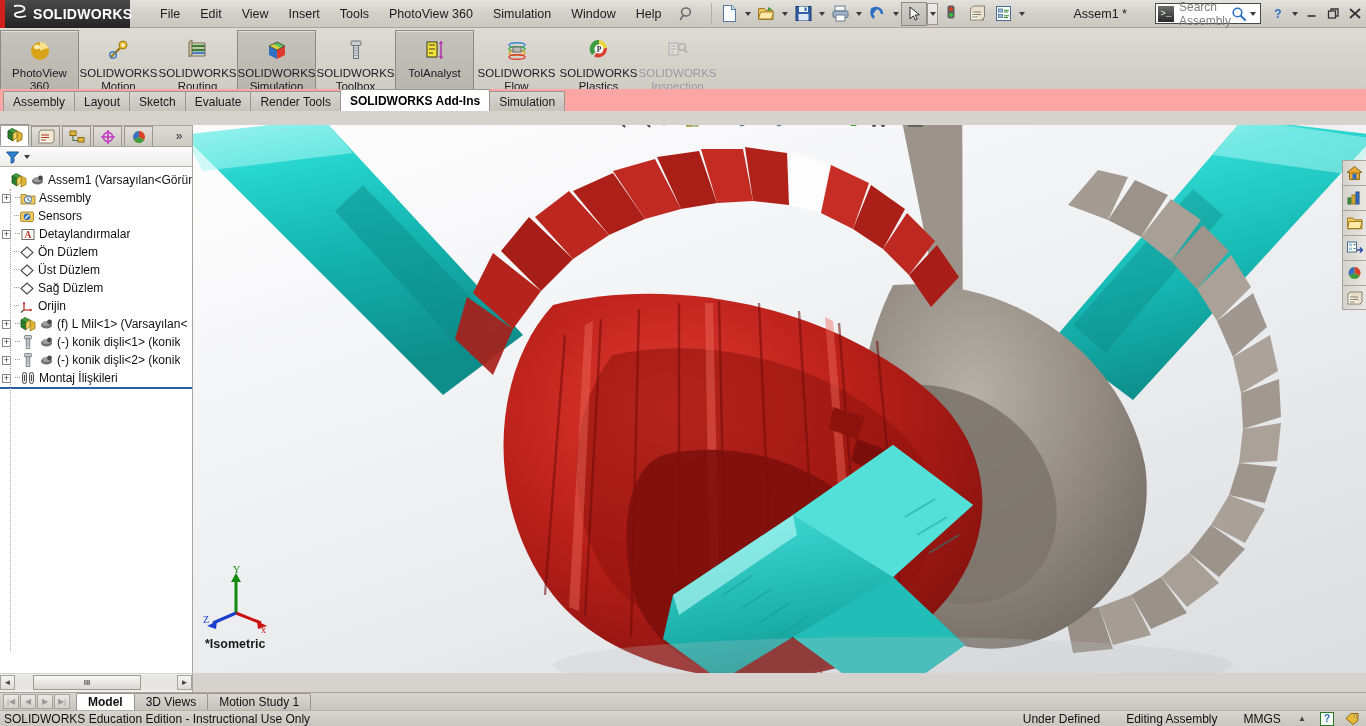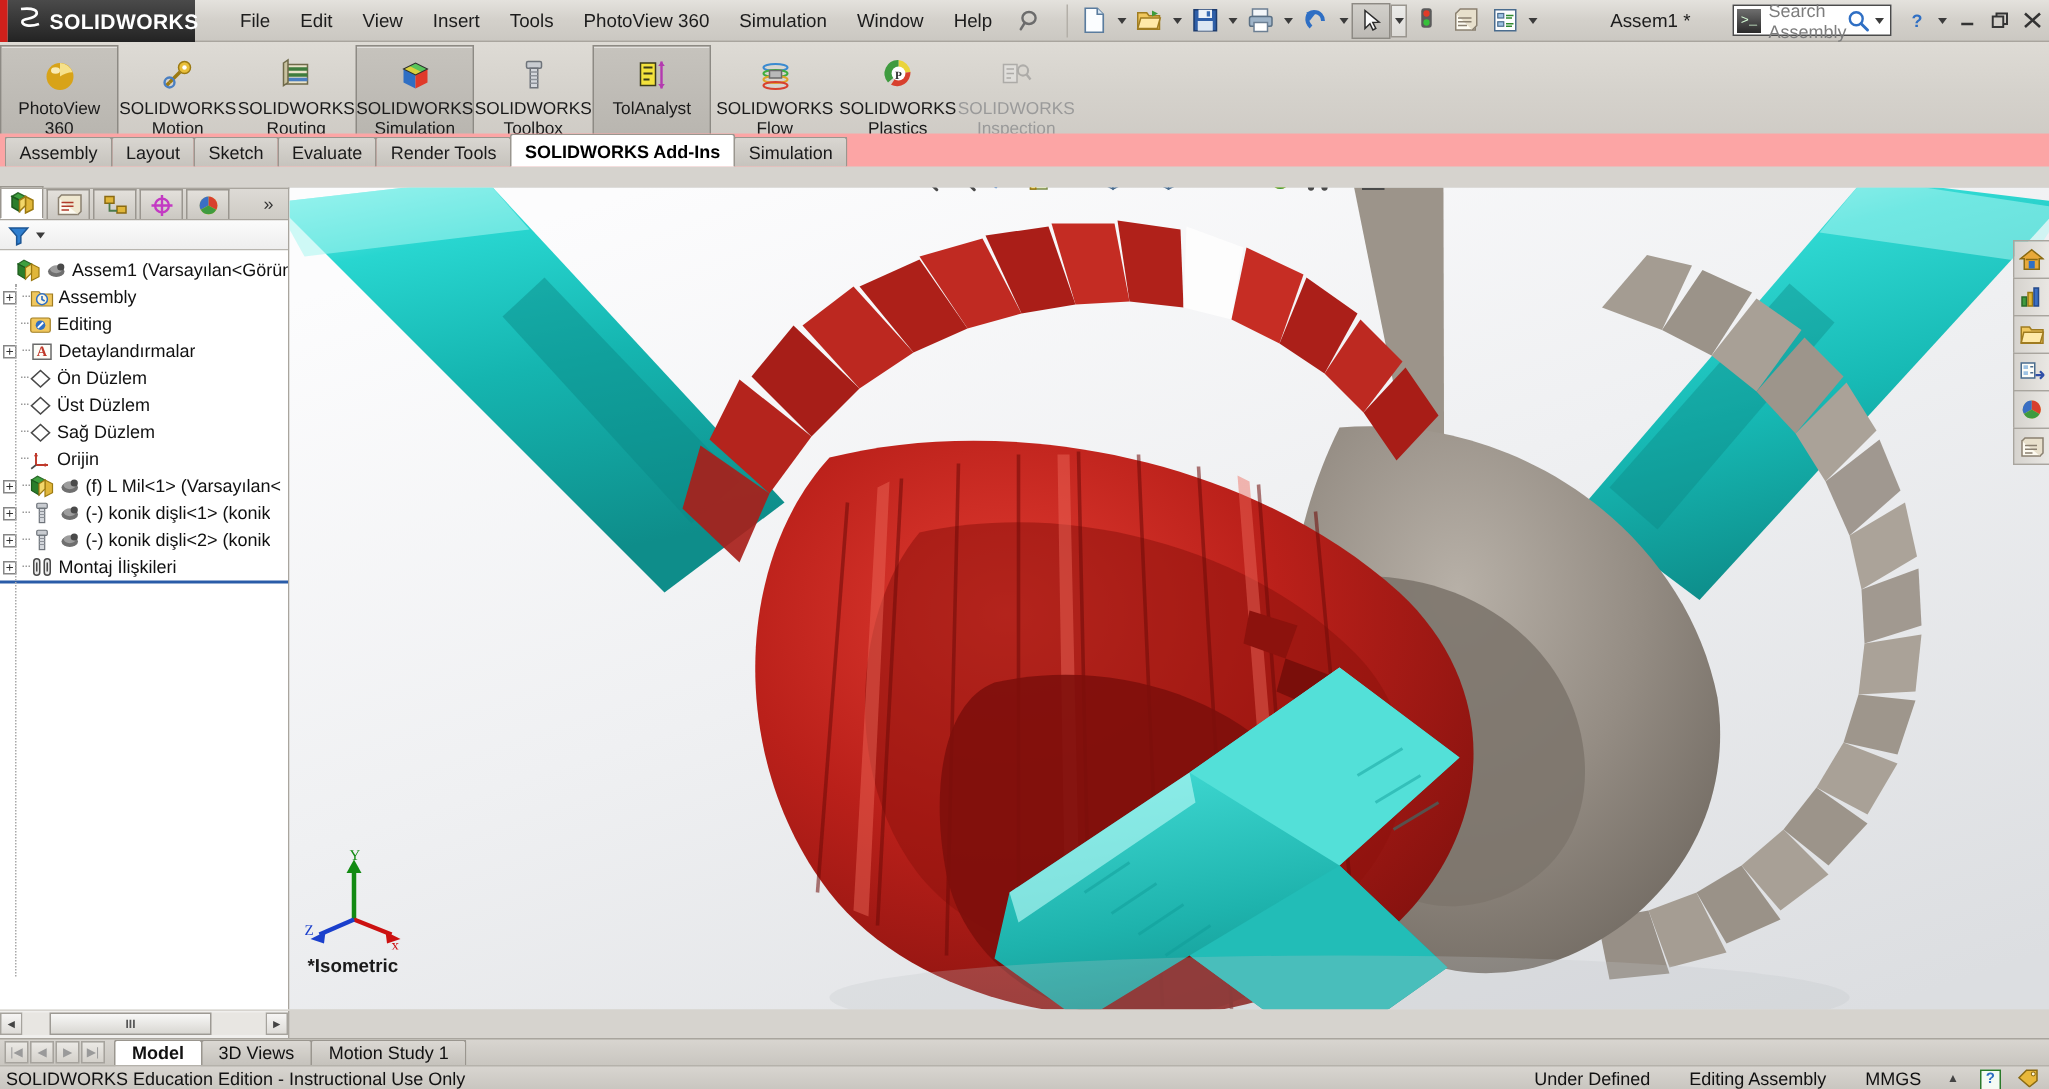--- a/index.html
+++ b/index.html
@@ -598,21 +598,21 @@
       <div class="tr">
         <div class="tr-spacer"></div>
         <div class="tr-dots"></div>
         <div class="tr-ico">
           <svg width="16" height="16" viewBox="0 0 16 16">
               <rect x="1.5" y="4" width="13" height="9.5" rx="1.2" fill="#f0c75e" stroke="#a07c20" stroke-width=".8"></rect>
               <circle cx="8" cy="8.8" r="3.2" fill="#2f6fc4"></circle>
               <path d="M6.2 10.6 L9.8 7" stroke="#fff" stroke-width="1.3"></path>
             </svg>
         </div>
-        <div class="tr-txt">Editing</div>
+        <div class="tr-txt">Sensors</div>
       </div>
 
       <div class="tr">
         <div class="tr-plus">+</div>
         <div class="tr-dots"></div>
         <div class="tr-ico">
           <svg width="16" height="16" viewBox="0 0 16 16">
               <rect x="2" y="3.5" width="12" height="10" fill="#fdfdf8" stroke="#6a6a6a"></rect>
               <text x="8" y="11.6" font-size="9.5" text-anchor="middle" fill="#c0392b" font-family="Liberation Serif, serif" font-weight="bold">A</text>
             </svg>

